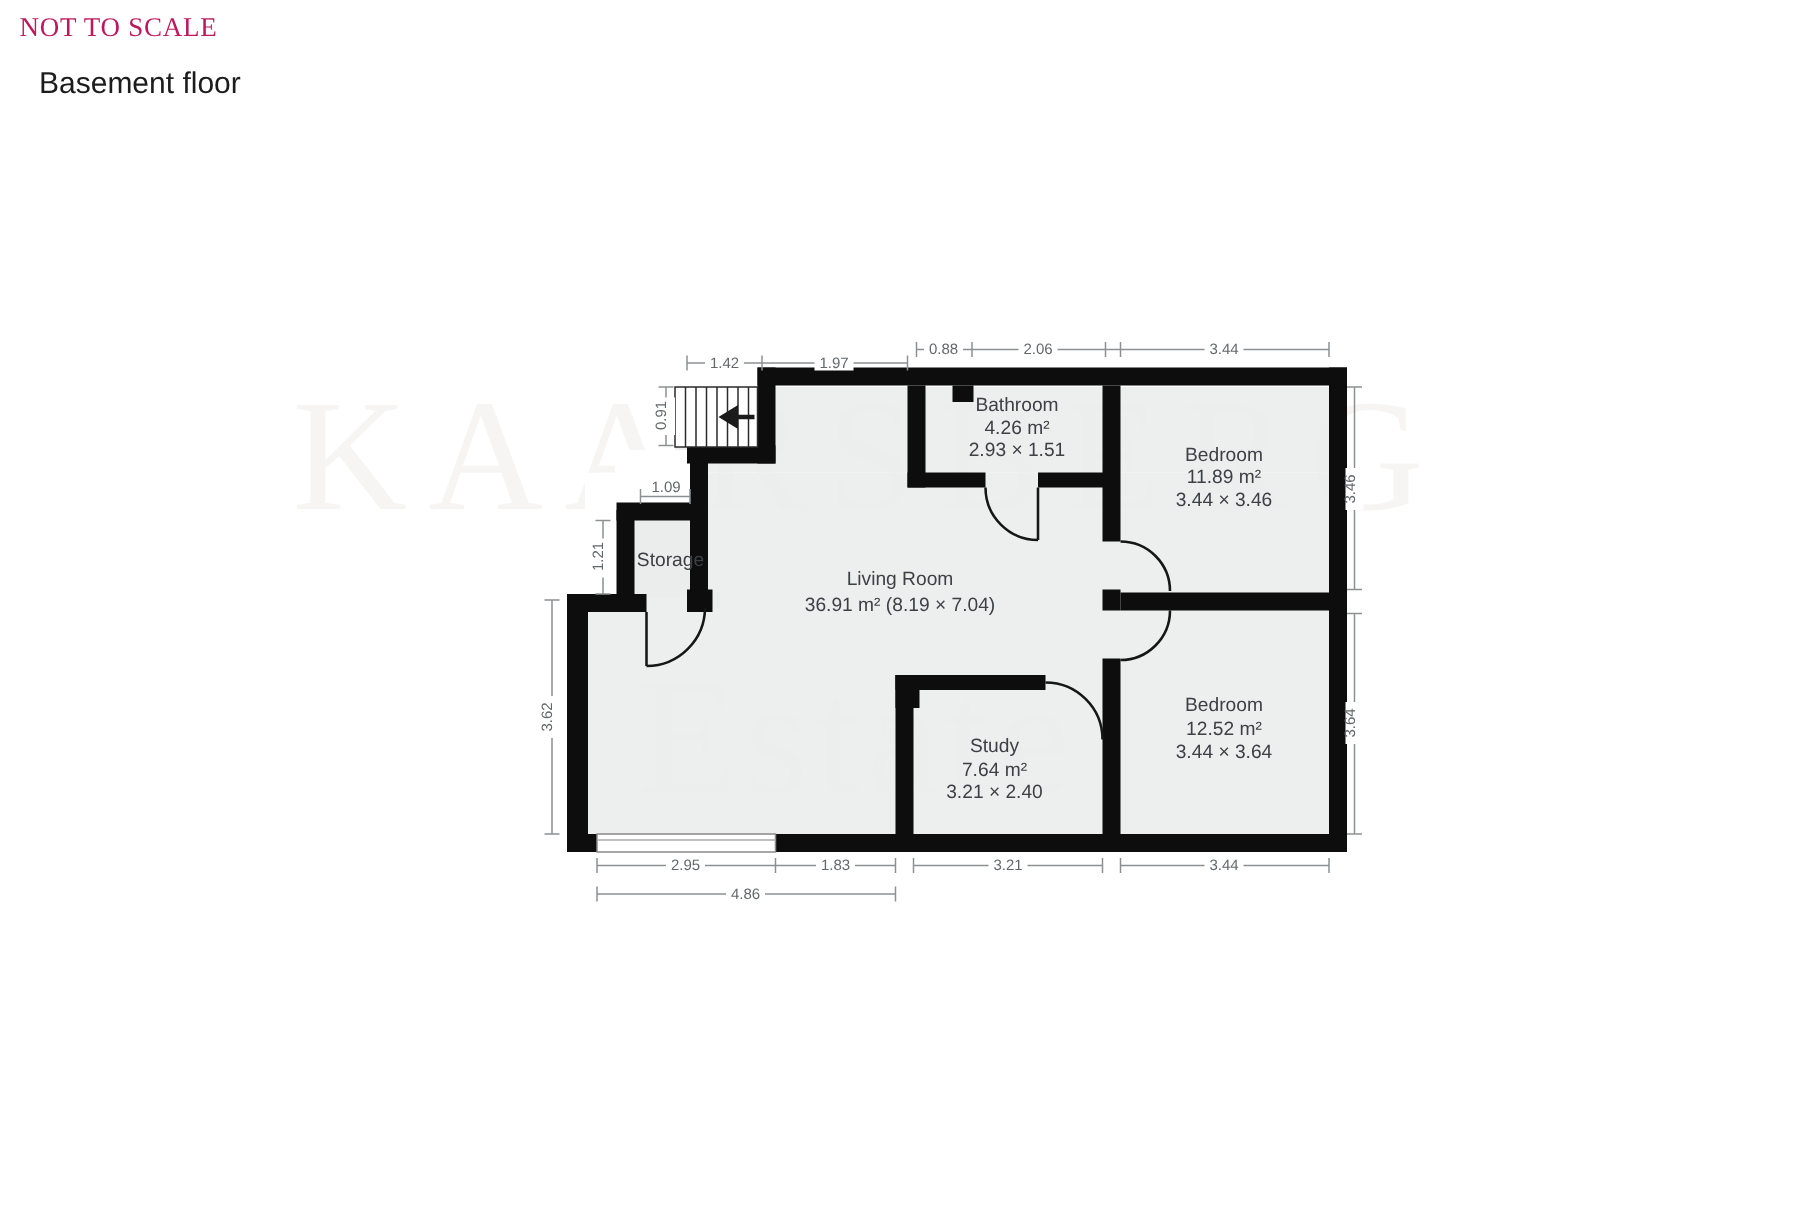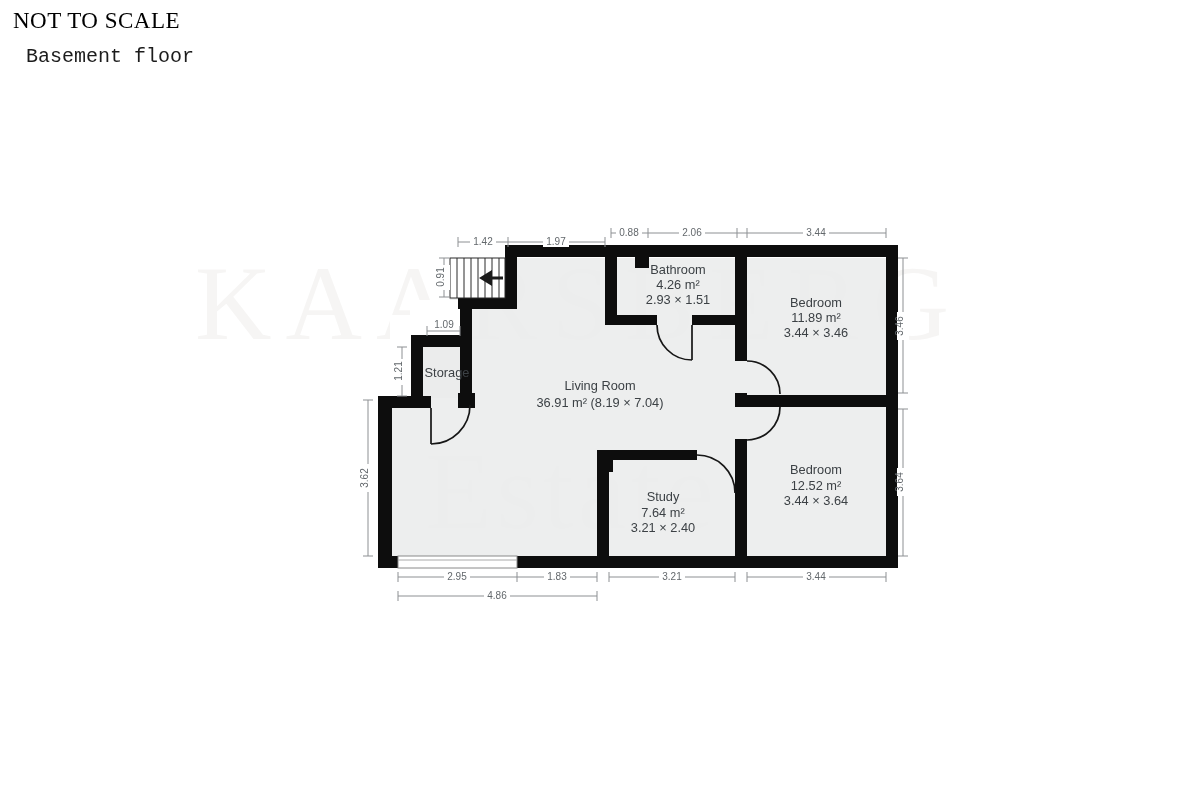--- a/index.html
+++ b/index.html
@@ -1,20 +1,20 @@
 <!DOCTYPE html>
 <html><head>
 <meta charset="utf-8">
 <style>
   html,body{margin:0;padding:0;background:#fff;}
   #stage{position:relative;width:1200px;height:810px;background:#ffffff;overflow:hidden;
          font-family:"Liberation Sans",sans-serif;}
   .title{position:absolute;left:13px;top:8px;font-family:"Liberation Serif",serif;
-         font-size:23px;color:#000000;letter-spacing:.5px;}
-  .subtitle{position:absolute;left:26px;top:45px;font-family:Liberation Mono, monospace;
+         font-size:18px;color:#be185d;letter-spacing:.5px;}
+  .subtitle{position:absolute;left:26px;top:45px;font-family:Liberation Sans, sans-serif;
          font-size:20px;color:#1c1c1c;}
   .wm{position:absolute;font-family:"Liberation Serif",serif;color:rgba(70,58,44,0.05);
       white-space:nowrap;pointer-events:none;}
   .wm1{left:195px;top:243px;font-size:106px;letter-spacing:14px;}
   .wm2{left:425px;top:428px;font-size:110px;letter-spacing:4px;}
   svg{position:absolute;left:0;top:0;}
   .roomfill{fill:#ebecec;fill-opacity:.88;}
   .wall{fill:#0d0d0d;}
   .door{fill:none;stroke:#161616;stroke-width:1.7;}
   .leaf{stroke:#161616;stroke-width:1.7;}

